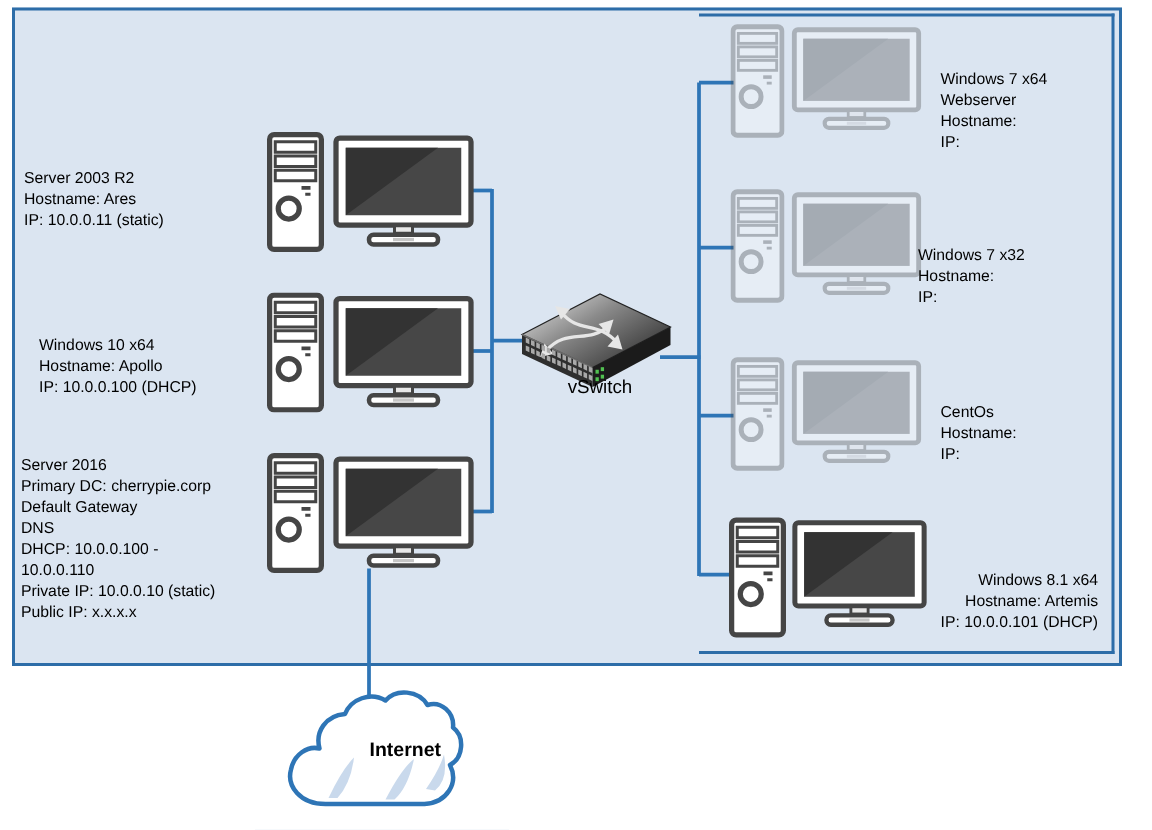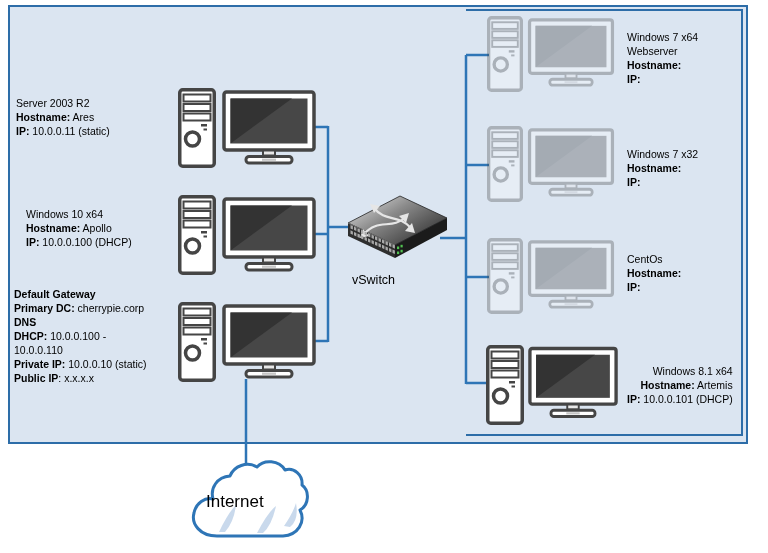--- a/index.html
+++ b/index.html
@@ -8,25 +8,25 @@
     font-family:"Liberation Sans", sans-serif;color:#000;
   }
   .panel{position:absolute;background:#dbe5f1;box-sizing:border-box;}
   #outer-panel{left:8px;top:5px;width:740px;height:439px;border:2px solid #2d6da8;}
   #inner-panel{
     left:466px;top:9px;width:277px;height:427px;background:transparent;
     border-top:2px solid #2d6da8;border-right:2px solid #2d6da8;border-bottom:2px solid #2d6da8;
   }
   #icon-layer{position:absolute;left:0;top:0;width:768px;height:553px;}
   .node-label{
-    position:absolute;font-size:10.5px;line-height:14px;white-space:nowrap;
+    position:absolute;font-size:10.5px;line-height:14px;white-space:nowrap;margin-top:16px;
   }
-  .node-label b{font-weight:bold;}
-  #vswitch-label{position:absolute;left:352px;top:273px;width:96px;font-size:12.5px;}
-  #internet-label{position:absolute;left:206px;top:492px;width:88px;text-align:left;font-size:17px;font-weight:normal;}
+  .node-label b{font-weight:normal;}
+  #vswitch-label{position:absolute;left:352px;top:251px;width:96px;text-align:center;font-size:12.5px;}
+  #internet-label{position:absolute;left:206px;top:492px;width:88px;text-align:right;font-size:13px;font-weight:bold;}
   .faded{opacity:0.32;}
 </style>
 </head>
 <body>
 
 <div id="stage">
 
   <div id="outer-panel" class="panel"></div>
   <div id="inner-panel" class="panel"></div>
 
@@ -181,36 +181,37 @@
       <div>Server 2003 R2</div>
       <div><b>Hostname:</b> Ares</div>
       <div><b>IP:</b> 10.0.0.11 (static)</div>
     </div>
   <div class="node-label" style="left:26px;top:207px;">
       <div>Windows 10 x64</div>
       <div><b>Hostname:</b> Apollo</div>
       <div><b>IP:</b> 10.0.0.100 (DHCP)</div>
     </div>
   <div class="node-label" style="left:14px;top:287px;">
+      <div>Server 2016</div>
+      <div><b>Primary DC:</b> cherrypie.corp</div>
       <div><b>Default Gateway</b></div>
-      <div><b>Primary DC:</b> cherrypie.corp</div>
       <div><b>DNS</b></div>
       <div><b>DHCP:</b> 10.0.0.100 -</div>
       <div>10.0.0.110</div>
       <div><b>Private IP:</b> 10.0.0.10 (static)</div>
       <div><b>Public IP</b>: x.x.x.x</div>
     </div>
 
   <div class="node-label" style="left:627px;top:30px;">
       <div>Windows 7 x64</div>
       <div>Webserver</div>
       <div><b>Hostname:</b></div>
       <div><b>IP:</b></div>
     </div>
-  <div class="node-label" style="left:627px;top:147px;">
+  <div class="node-label" style="left:612px;top:147px;">
       <div>Windows 7 x32</div>
       <div><b>Hostname:</b></div>
       <div><b>IP:</b></div>
     </div>
   <div class="node-label" style="left:627px;top:252px;">
       <div>CentOs</div>
       <div><b>Hostname:</b></div>
       <div><b>IP:</b></div>
     </div>
   <div class="node-label" style="left:627px;top:364px;text-align:right;">

